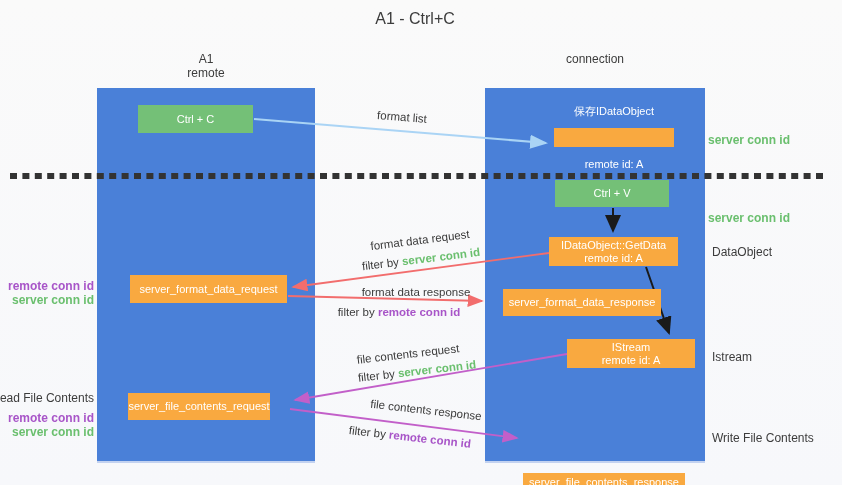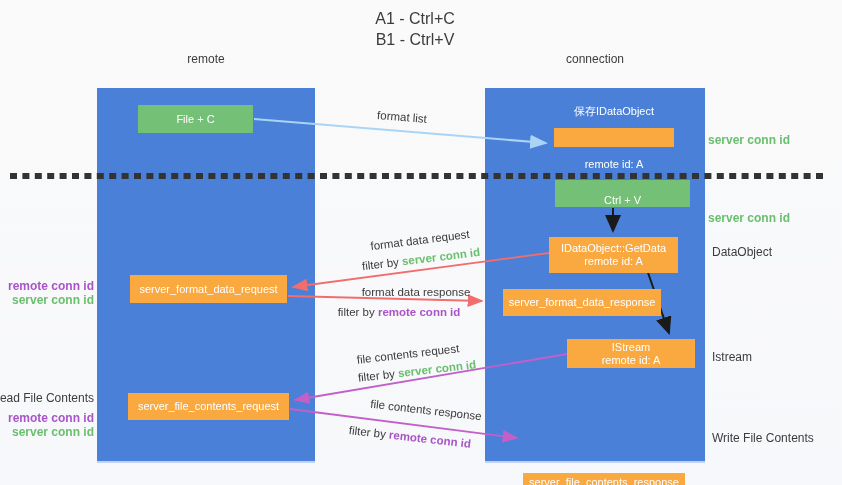--- a/index.html
+++ b/index.html
@@ -50,24 +50,24 @@
   .side-label.purple { color:#a855c8; font-weight:bold; }
   .side-label.right-align { text-align:right; }
 </style>
 </head>
 <body>
 
 <div class="canvas">
 
   <div class="title">
     <div>A1 - Ctrl+C</div>
-    <div>B1 - Ctrl+V</div>
   </div>
 
   <div class="lane-header a1">
+    <div>A1</div>
     <div>remote</div>
   </div>
   <div class="lane-header b1">
     <div>connection</div>
   </div>
 
   <div class="lane lane-a1"></div>
   <div class="lane lane-b1"></div>
 
   <svg class="overlay" viewBox="0 0 842 485">
@@ -91,51 +91,51 @@
     <line x1="254" y1="119" x2="546" y2="143" stroke="#aad4f5" stroke-width="2" marker-end="url(#ah-blue)"></line>
     <line x1="613" y1="208" x2="613" y2="231" stroke="#1a1a1a" stroke-width="2" marker-end="url(#ah-black)"></line>
     <line x1="549" y1="253" x2="293" y2="287" stroke="#f26d6d" stroke-width="1.8" marker-end="url(#ah-red)"></line>
     <line x1="288" y1="296" x2="482" y2="301" stroke="#f26d6d" stroke-width="1.8" marker-end="url(#ah-red)"></line>
     <line x1="646" y1="267" x2="669" y2="333" stroke="#1a1a1a" stroke-width="2" marker-end="url(#ah-black)"></line>
     <line x1="567" y1="354" x2="295" y2="400" stroke="#c25fc9" stroke-width="1.8" marker-end="url(#ah-magenta)"></line>
     <line x1="290" y1="409" x2="517" y2="438" stroke="#c25fc9" stroke-width="1.8" marker-end="url(#ah-magenta)"></line>
   </svg>
 
   <div class="node green" style="left:138px; top:105px; width:115px; height:28px;">
-    <div>File + C</div>
+    <div>Ctrl + C</div>
   </div>
 
   <div class="node orange" style="left:554px; top:128px; width:120px; height:19px;gap:40px;">
     <div>保存IDataObject</div>
     <div>remote id: A</div>
   </div>
 
-  <div class="node green" style="left:555px; top:180px; width:135px; height:27px;justify-content:flex-end;">
+  <div class="node green" style="left:555px; top:180px; width:114px; height:27px;">
     <div>Ctrl + V</div>
   </div>
 
-  <div class="node orange" style="left:549px; top:237px; width:129px; height:36px;">
+  <div class="node orange" style="left:549px; top:237px; width:129px; height:29px;">
     <div>IDataObject::GetData</div>
     <div>remote id: A</div>
   </div>
 
   <div class="node orange" style="left:130px; top:275px; width:157px; height:28px;">
     <div>server_format_data_request</div>
   </div>
 
   <div class="node orange" style="left:487px; top:289px; width:158px; height:27px;margin-left:16px;">
     <div>server_format_data_response</div>
   </div>
 
   <div class="node orange" style="left:567px; top:339px; width:128px; height:29px;">
     <div>IStream</div>
     <div>remote id: A</div>
   </div>
 
-  <div class="node orange" style="left:128px; top:393px; width:161px; height:27px;">
+  <div class="node orange" style="left:128px; top:393px; width:142px; height:27px;">
     <div>server_file_contents_request</div>
   </div>
 
   <div class="node orange" style="left:523px; top:426px; width:162px; height:18px;margin-top:47px;">
     <div>server_file_contents_response</div>
   </div>
 
   <div class="flow-label" style="left:402px; top:117px; transform:translate(-50%,-50%) rotate(4.5deg);">format list</div>
 
   <div class="flow-label" style="left:420px; top:240px; transform:translate(-50%,-50%) rotate(-7deg);">format data request</div>

